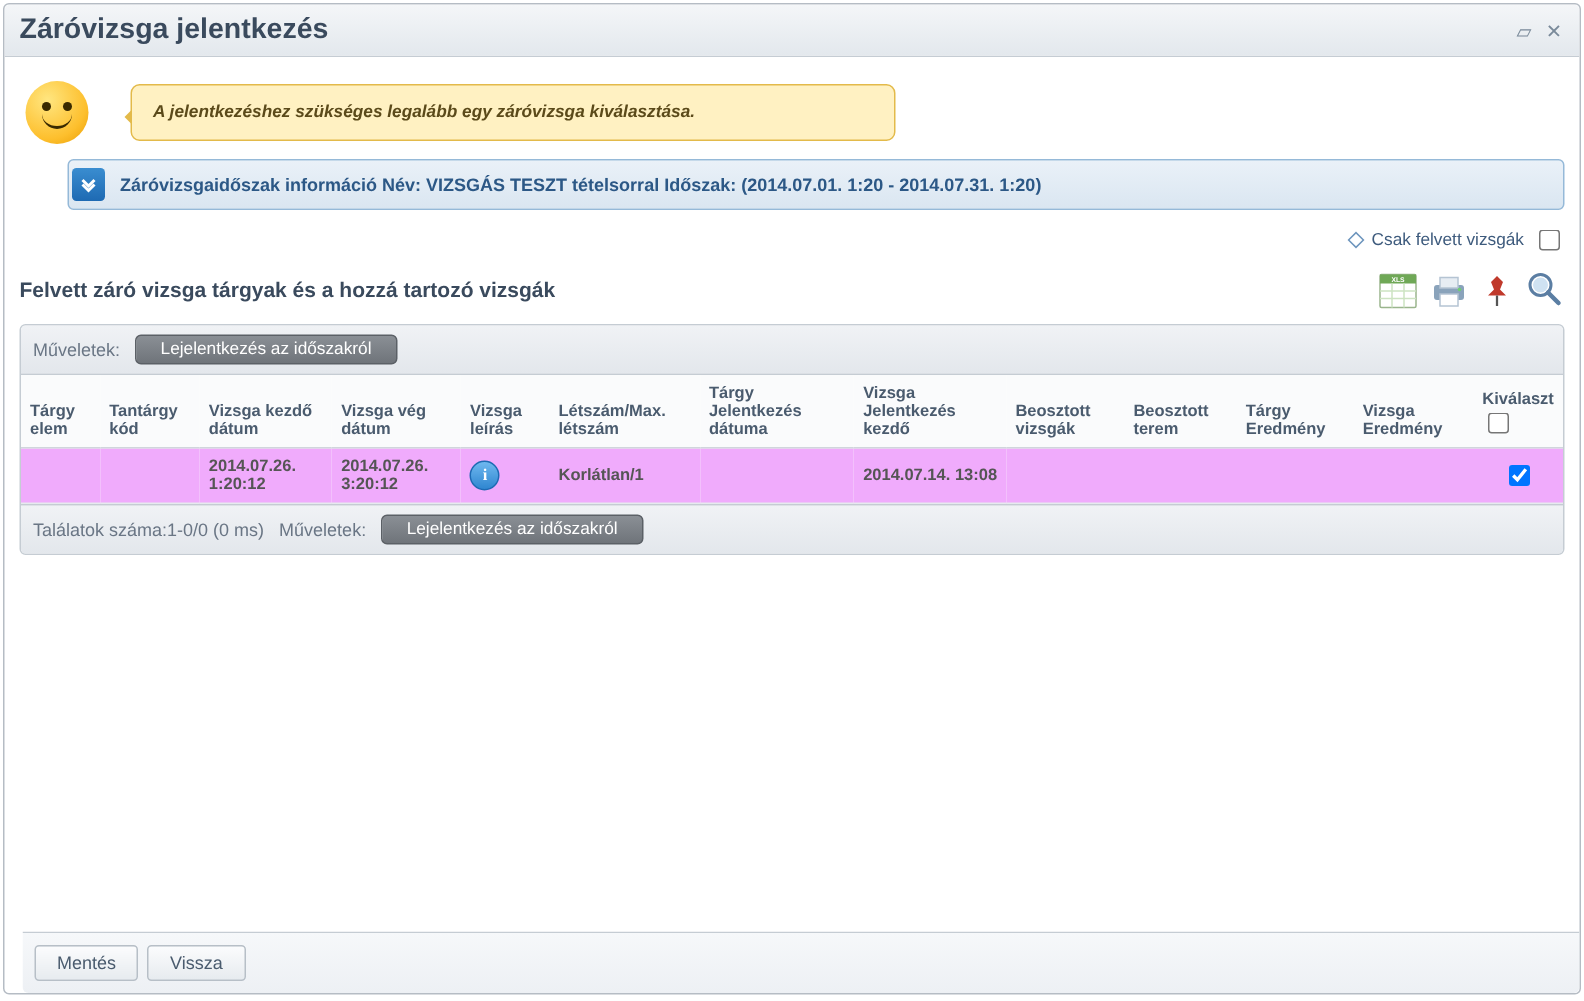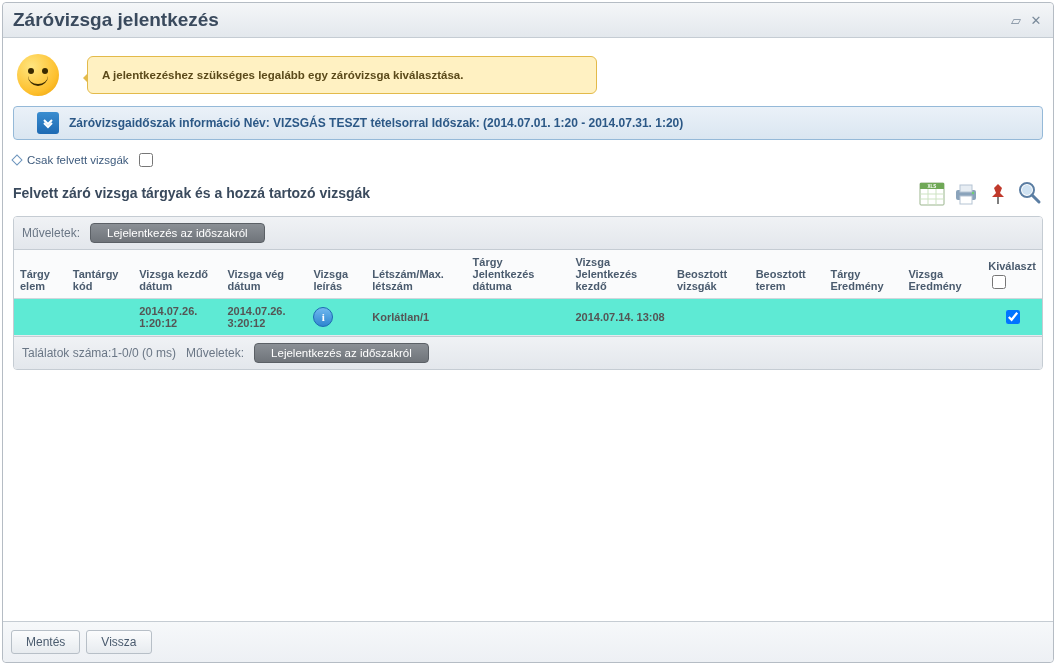--- a/index.html
+++ b/index.html
@@ -114,46 +114,48 @@
     font-size: 11.5px;
     line-height: 1.45;
   }
   .speech::before{
     content:"";
     position:absolute;
     left:-10px; top:16px;
     border:5px solid transparent;
     border-right-color:#e3ba4a;
   }
-  .speech b{font-weight:bold;}
+  .speech b{font-weight:bold;font-style:italic;}
   .period-bar{
     border:1px solid #95b9d8;
     border-radius:4px;
     background:linear-gradient(#eaf1f8,#dae6f1);
     display:flex;
     align-items:center;
-    padding:5px 23px;
+    padding:5px 2px;
     margin-bottom:10px;
+    margin-left:32px;
   }
   .expand-btn{
     width:22px;height:22px;
     border-radius:3px;
     background:linear-gradient(#3a8dd0,#1e6ab3);
     display:inline-flex;
     align-items:center;justify-content:center;
     margin-right:10px;
     color:#fff;font-size:12px;
     cursor:pointer;
   }
   .period-bar .txt { color:#2c5886; font-weight:bold; font-size:12px; }
   .only-row{
     display:flex;align-items:center;gap:6px;
     margin:4px 0 10px 0;
     color:#3e5b7d;
     font-size:11.5px;
+    justify-content:flex-end;
   }
   .only-row .diamond{
     width:8px;height:8px;transform:rotate(45deg);
     border:1px solid #6d95bd;background:#fff;
   }
   .section-title{
     font-size:14px;
     font-weight:bold;
     color:#3a4a5d;
     margin:4px 0 10px 0;
@@ -196,36 +198,36 @@
     text-align:left;
     font-weight:bold;
     padding:6px 6px;
     vertical-align:bottom;
     border-bottom:1px solid #d0d6dc;
     background:#fafbfc;
   }
   table.grid td{
     padding:6px 6px;
     border-bottom:1px solid #e6eaee;
-    background:#5eead4;
+    background:#f0abfc;
     vertical-align:middle;
     font-weight:bold;
     color:#555;
   }
   .info-ico{
     width:20px;height:20px;border-radius:50%;
     background:linear-gradient(#6fb8ef,#2f86d0);
     color:#fff;font-weight:bold;font-family:serif;
     display:inline-flex;align-items:center;justify-content:center;
     border:1px solid #1e6ab3;
   }
   .chk{width:14px;height:14px;}
   .footer{
     position:absolute;
-    left:0;right:0;bottom:0;
+    left:12px;right:0;bottom:0;
     padding:8px;
     border-top:1px solid #c5ccd3;
     background:linear-gradient(#f6f8fa,#edf0f4);
     display:flex;gap:6px;
     border-radius:0 0 4px 4px;
   }
   .footer button{
     padding:4px 14px;
     font-size:12px;
     background:linear-gradient(#fbfcfd,#e7ebef);

